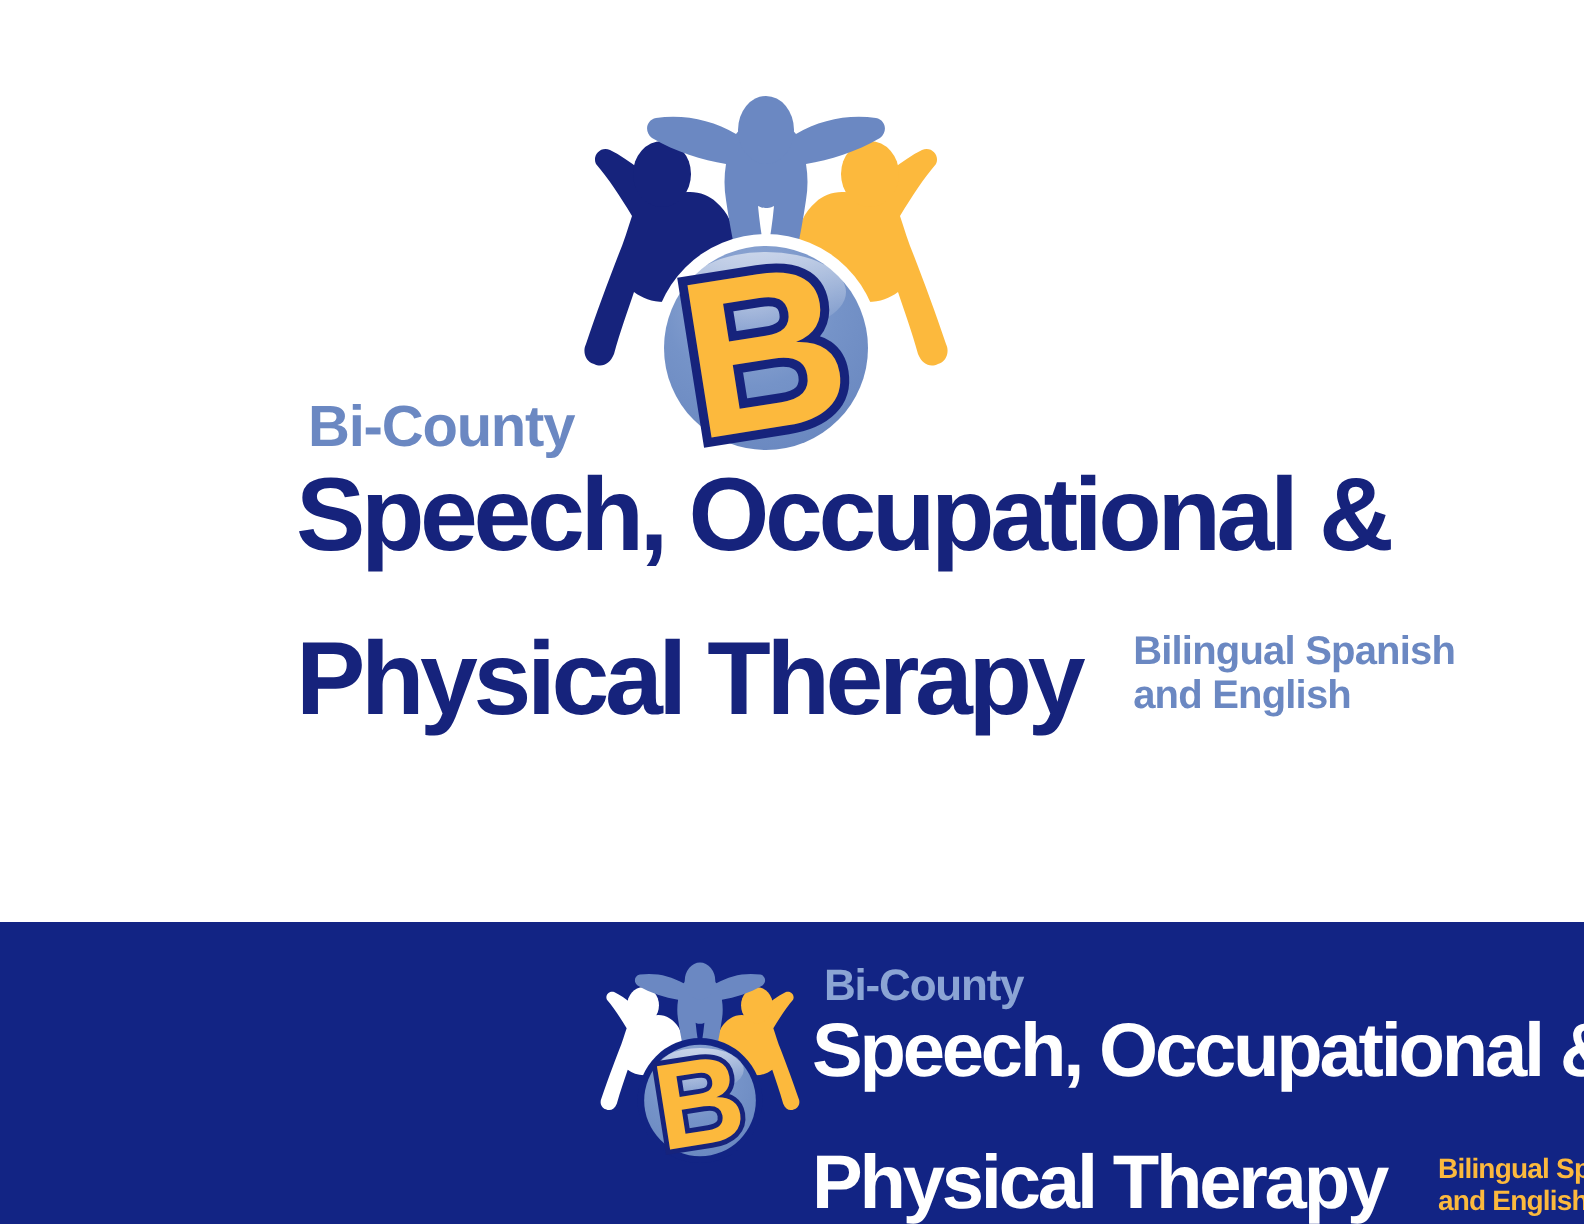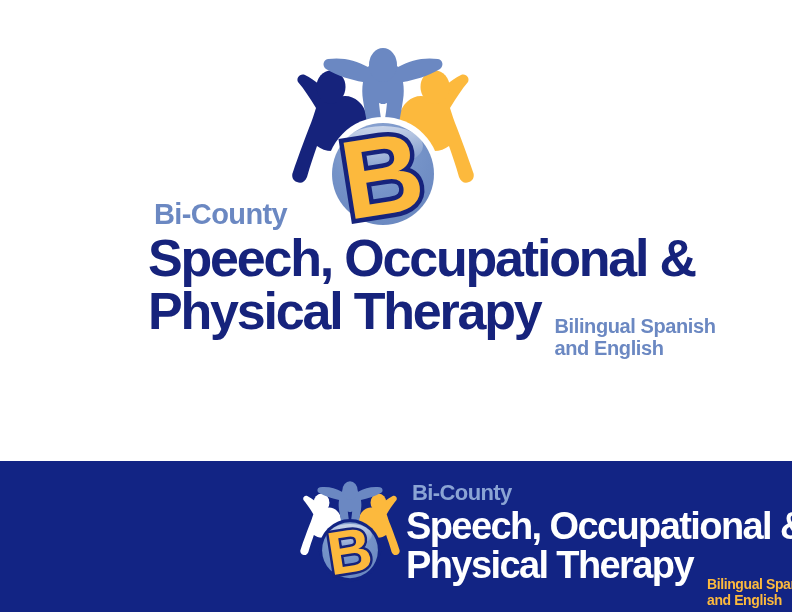--- a/index.html
+++ b/index.html
@@ -74,22 +74,22 @@
     color: #16237C;
     margin: 0;
     padding: 0;
     white-space: nowrap;
   }
   .title-line.l1 { margin-top: 4px; }
   .title-line.l2 { margin-top: 2px; }
 
   .title-row {
     display: flex;
-    align-items: flex-start;
-    gap: 14px;
+    align-items: flex-end;
+    gap: 26px;
   }
 
   .tagline {
     font-family: "Liberation Sans", sans-serif;
     font-size: 20px;
     font-weight: 700;
     letter-spacing: -0.4px;
     line-height: 1.12;
     color: #6B88C2;
     padding-bottom: 6px;

